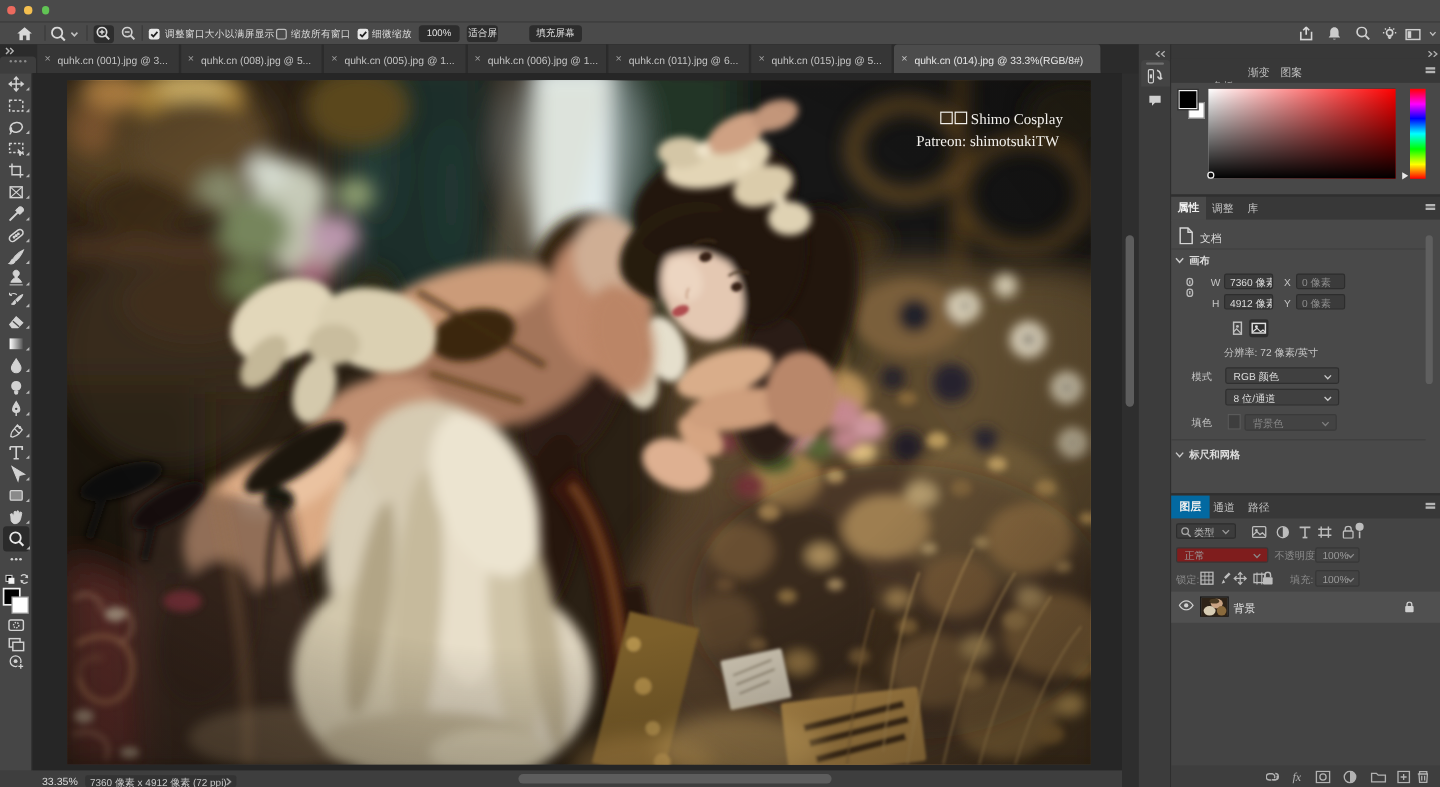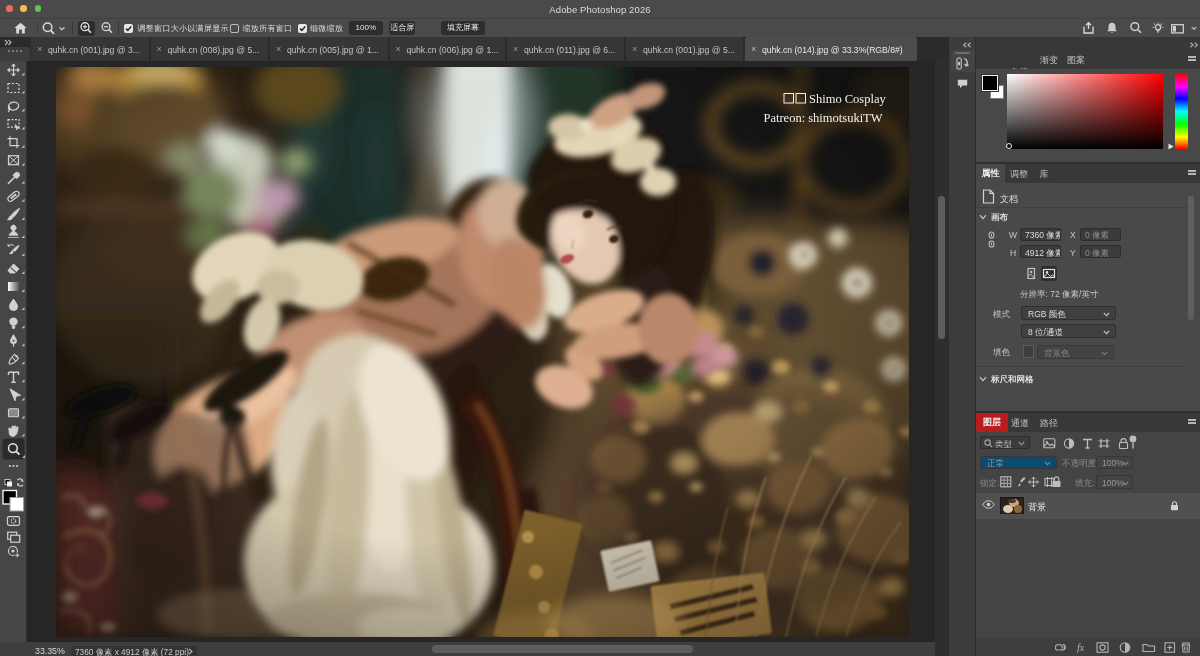--- a/index.html
+++ b/index.html
@@ -35,21 +35,20 @@
 .dlbl{font-size:8.5px;color:#8a8a8a;}
 svg{display:block;}
 </style>
 </head>
 <body>
 
 <div id="titlebar" class="abs">
   <div class="abs light" style="left:6px;background:#ec6a5e;"></div>
   <div class="abs light" style="left:20.3px;background:#f4bf4f;"></div>
   <div class="abs light" style="left:34.6px;background:#61c454;"></div>
-  <div id="title" class="abs">Adobe Photoshop 2026</div>
 </div>
 
 <div id="options" class="abs"></div>
 <div id="optitems">
   <svg class="abs" style="left:14px;top:21.5px" width="13" height="12" viewBox="0 0 13 12">
     <path d="M6.5 0.8 L12.6 6 L10.8 6 L10.8 11.6 L7.9 11.6 L7.9 7.6 L5.1 7.6 L5.1 11.6 L2.2 11.6 L2.2 6 L0.4 6 Z" fill="#d9d9d9"></path>
   </svg>
   <div class="abs sep" style="left:37px"></div>
   <svg class="abs" style="left:42px;top:21.5px" width="25" height="13" viewBox="0 0 25 13">
     <circle cx="5.6" cy="5.2" r="4.3" fill="none" stroke="#d9d9d9" stroke-width="1.5"></circle>
@@ -136,21 +135,21 @@
   <div class="abs tab" style="left:389.5px;width:116.5px;">
       <span class="x">×</span>
       <span class="tt">quhk.cn (006).jpg @ 1...</span>
     </div>
   <div class="abs tab" style="left:507px;width:118px;">
       <span class="x">×</span>
       <span class="tt">quhk.cn (011).jpg @ 6...</span>
     </div>
   <div class="abs tab" style="left:626px;width:118px;">
       <span class="x">×</span>
-      <span class="tt">quhk.cn (001).jpg @ 5...</span>
+      <span class="tt">quhk.cn (015).jpg @ 5...</span>
     </div>
   <div class="abs tab" style="left:745px;width:173px;background:#4c4c4c;color:#e8e8e8;border-radius:3px 3px 0 0;">
       <span class="x" style="color:#c0c0c0">×</span>
       <span class="tt">quhk.cn (014).jpg @ 33.3%(RGB/8#)</span>
     </div>
 </div>
 
 <div id="toolbar" class="abs">
 <svg width="27" height="595" viewBox="0 0 27 595" style="position:absolute;left:0;top:0">
 <g fill="none" stroke="#d2d2d2" stroke-width="1.2">
@@ -756,21 +755,21 @@
   <div class="abs" style="left:976px;top:366px;width:212px;height:1px;background:#3f3f3f;"></div>
   <svg class="abs" style="left:979px;top:375.5px" width="8" height="6" viewBox="0 0 8 6">
       <path d="M1 1.2 L4 4.6 L7 1.2" fill="none" stroke="#c9c9c9" stroke-width="1.2"></path>
     </svg>
   <div class="abs lbl" style="left:991px;top:373.5px;color:#dedede;font-weight:bold;">标尺和网格</div>
 
   <div class="abs" style="left:1188px;top:196px;width:6px;height:124px;background:#5f5f5f;border-radius:3px;"></div>
 
   <div class="abs" style="left:976px;top:411px;width:224px;height:2px;background:#2f2f2f;"></div>
   <div class="abs" style="left:976px;top:413px;width:224px;height:19px;background:#383838;"></div>
-  <div class="abs ptab sel" style="left:976px;top:413px;width:32px;line-height:19px;font-weight:bold;background:#b91c1c;">图层</div>
+  <div class="abs ptab sel" style="left:976px;top:413px;width:32px;line-height:19px;font-weight:bold;background:#0369a1;">图层</div>
   <div class="abs ptab" style="left:1009px;top:417px;width:22px;">通道</div>
   <div class="abs ptab" style="left:1038px;top:417px;width:22px;">路径</div>
   <div class="abs" style="left:1187.5px;top:418.5px;width:8px;height:2px;background:#b5b5b5;"></div>
   <div class="abs" style="left:1187.5px;top:422px;width:8px;height:2px;background:#b5b5b5;"></div>
   <div class="abs" style="left:976px;top:432px;width:224px;height:224px;background:#444444;"></div>
 
   <div class="abs inbox" style="left:980px;top:435.5px;width:50px;height:13.5px;background:#3c3c3c;">
     <svg style="position:absolute;left:3px;top:2.5px" width="9" height="9" viewBox="0 0 9 9">
         <circle cx="3.6" cy="3.6" r="2.7" fill="none" stroke="#a8a8a8" stroke-width="1.1"></circle>
         <line x1="5.7" y1="5.7" x2="8.2" y2="8.2" stroke="#a8a8a8" stroke-width="1.2"></line>
@@ -791,21 +790,21 @@
       <path d="M58 0.8 L58 10.2 M55.5 3 L66.5 3 M55.5 8 L66.5 8 M64 0.8 L64 10.2" stroke-width="1.2"></path>
       <rect x="76.5" y="4.5" width="8" height="6" rx="0.8"></rect>
       <path d="M78 4.5 L78 2.8 A2.5 2.2 0 0 1 83 2.8 L83 4.5"></path>
     </g>
   </svg>
   <svg class="abs" style="left:1128px;top:435px" width="10" height="15" viewBox="0 0 10 15">
     <circle cx="5" cy="4" r="3.4" fill="#bdbdbd"></circle>
       <path d="M5 8 L5 13.5" stroke="#bdbdbd" stroke-width="1.3"></path>
   </svg>
 
-  <div class="abs inbox" style="left:980px;top:455.5px;width:77px;height:13.5px;background:#0c4a6e;border-color:#373737;color:#9a9a9a;padding:1.8px 0 0 6px;">正常<svg style="position:absolute;right:5px;top:4.5px" width="7" height="5" viewBox="0 0 7 5">
+  <div class="abs inbox" style="left:980px;top:455.5px;width:77px;height:13.5px;background:#7f1d1d;border-color:#373737;color:#9a9a9a;padding:1.8px 0 0 6px;">正常<svg style="position:absolute;right:5px;top:4.5px" width="7" height="5" viewBox="0 0 7 5">
         <path d="M0.8 0.8 L3.5 3.6 L6.2 0.8" fill="none" stroke="#8a8a8a" stroke-width="1.1"></path>
       </svg></div>
   <div class="abs dlbl" style="left:1062px;top:458px;">不透明度:</div>
   <div class="abs inbox" style="left:1096px;top:455.5px;width:37px;height:13.5px;background:#434343;border-color:#373737;color:#9a9a9a;padding:1.8px 0 0 5px;">100%<svg style="position:absolute;right:3px;top:4.5px" width="7" height="5" viewBox="0 0 7 5">
         <path d="M0.8 0.8 L3.5 3.6 L6.2 0.8" fill="none" stroke="#8a8a8a" stroke-width="1.1"></path>
       </svg></div>
 
   <div class="abs dlbl" style="left:980px;top:477.5px;">锁定:</div>
   <svg class="abs" style="left:1000px;top:475.5px" width="62" height="12" viewBox="0 0 62 12">
     <g fill="none" stroke="#bdbdbd" stroke-width="1.1">

